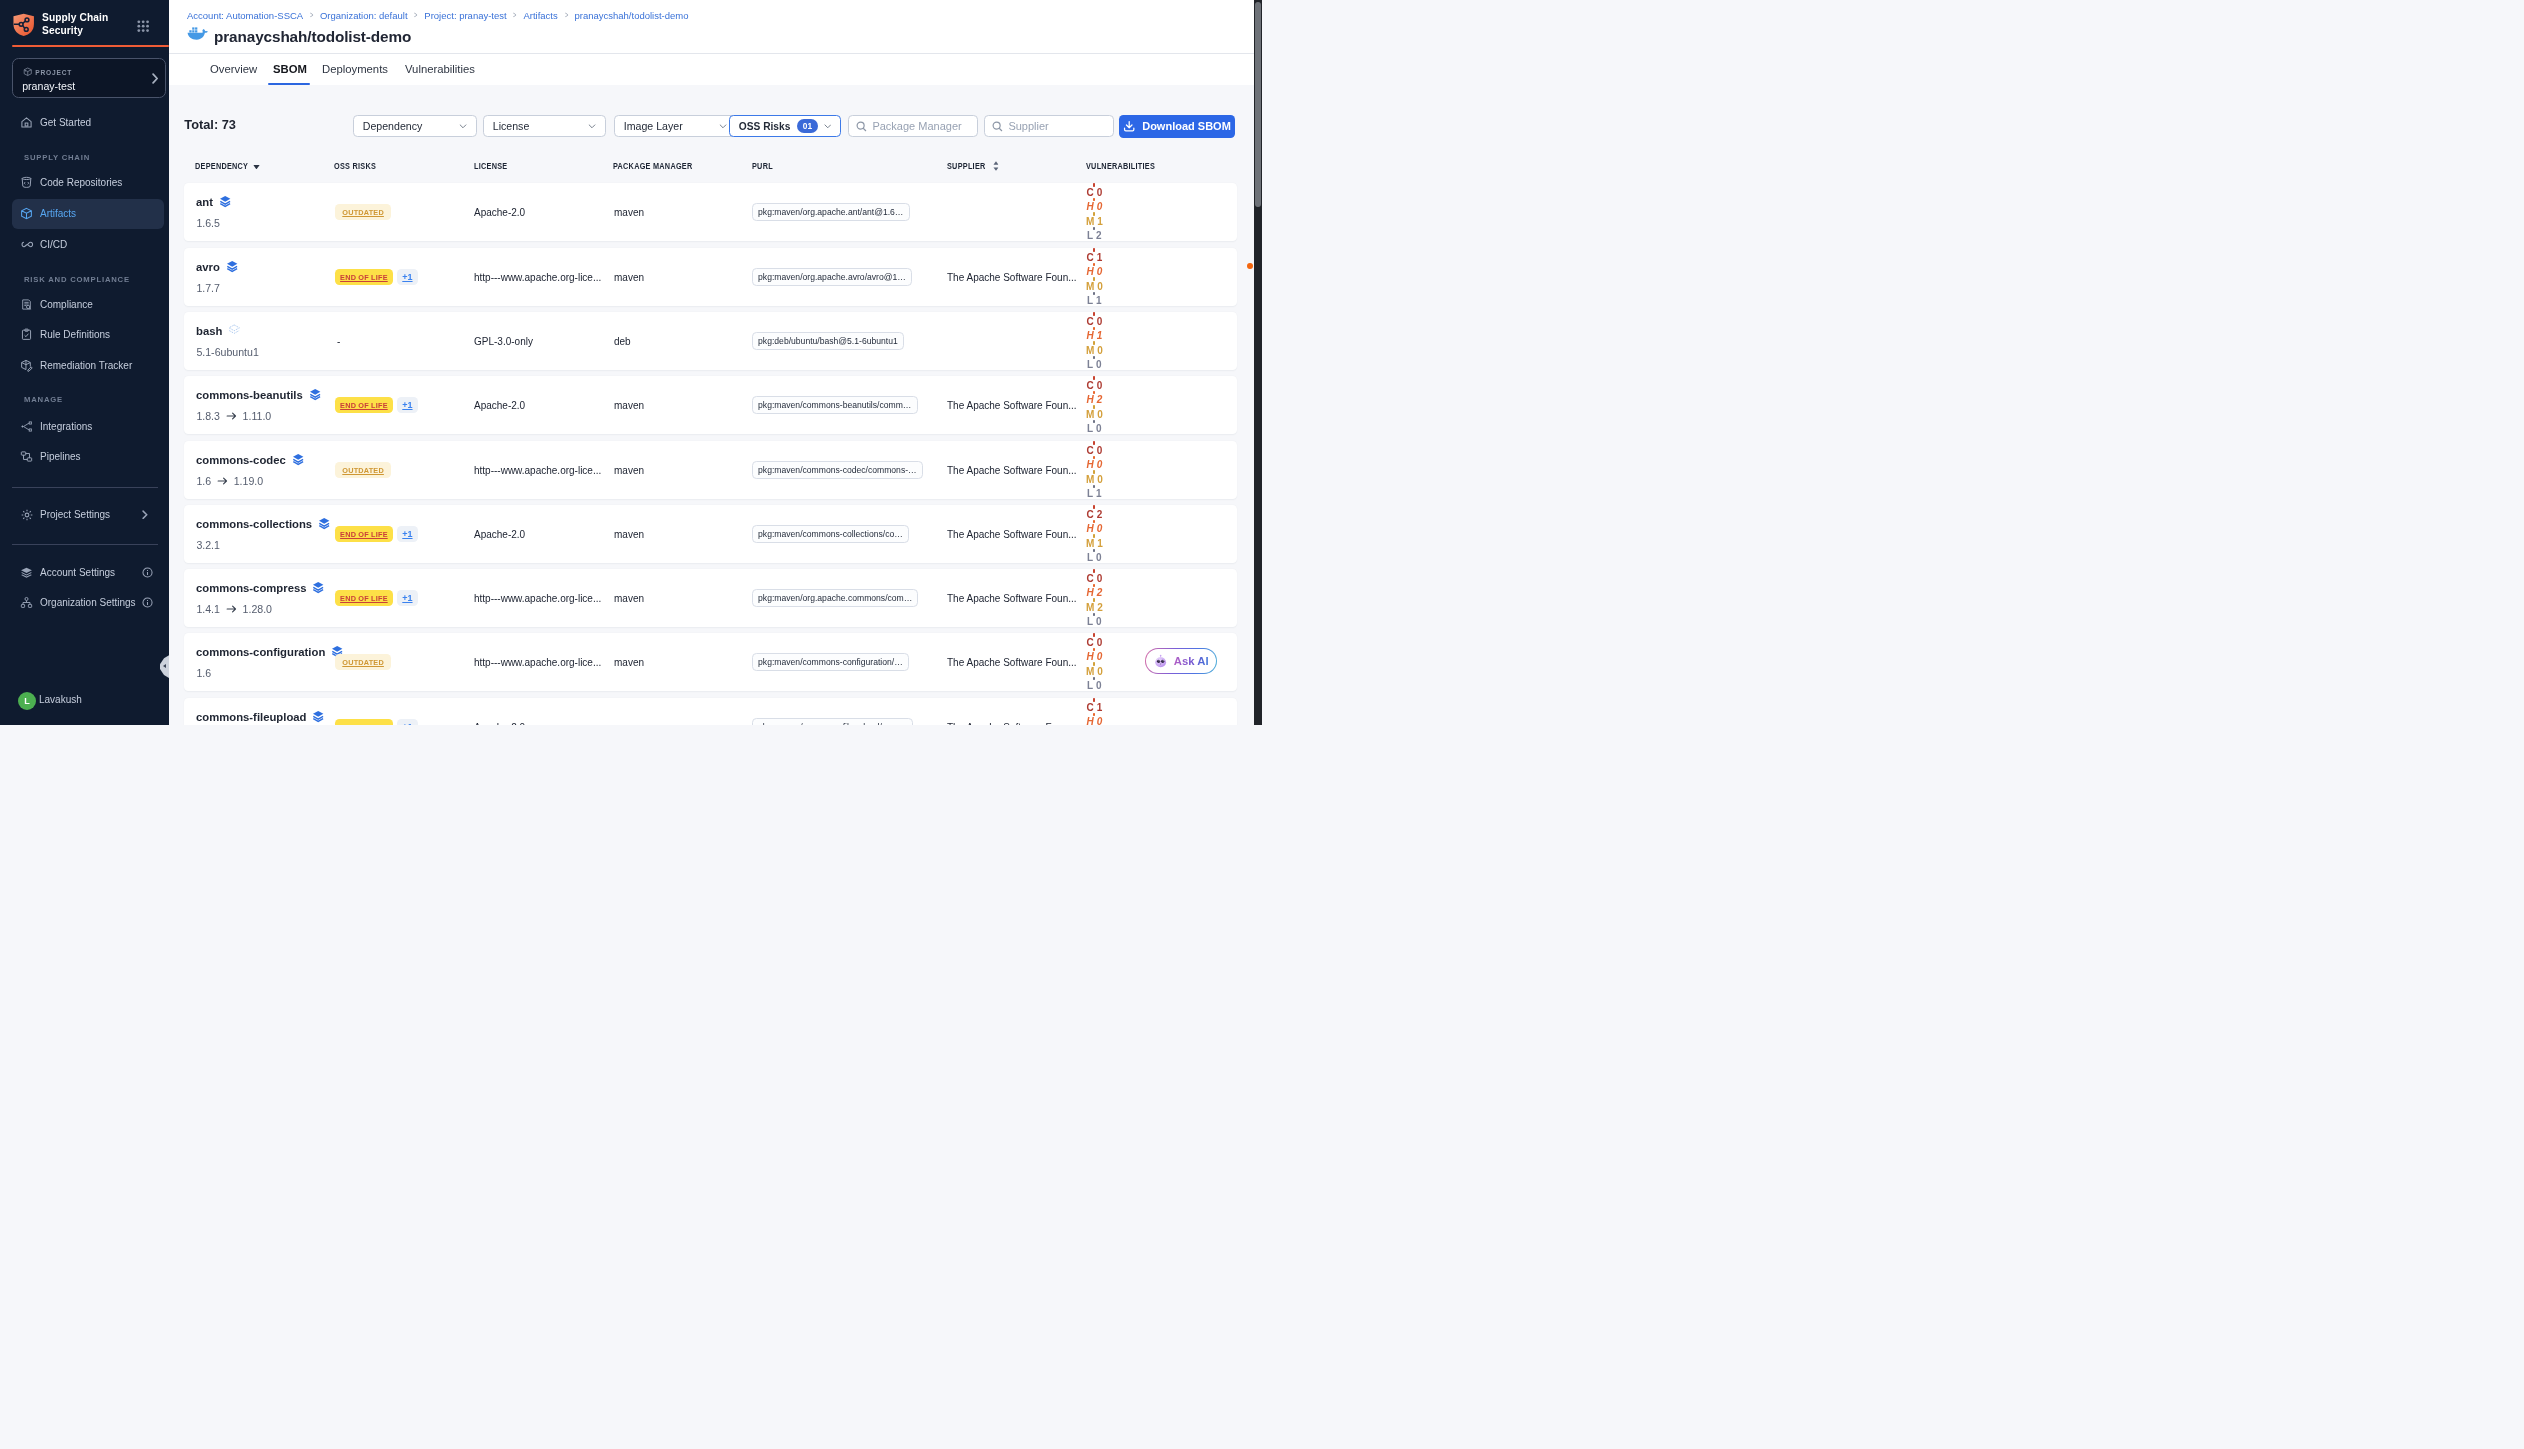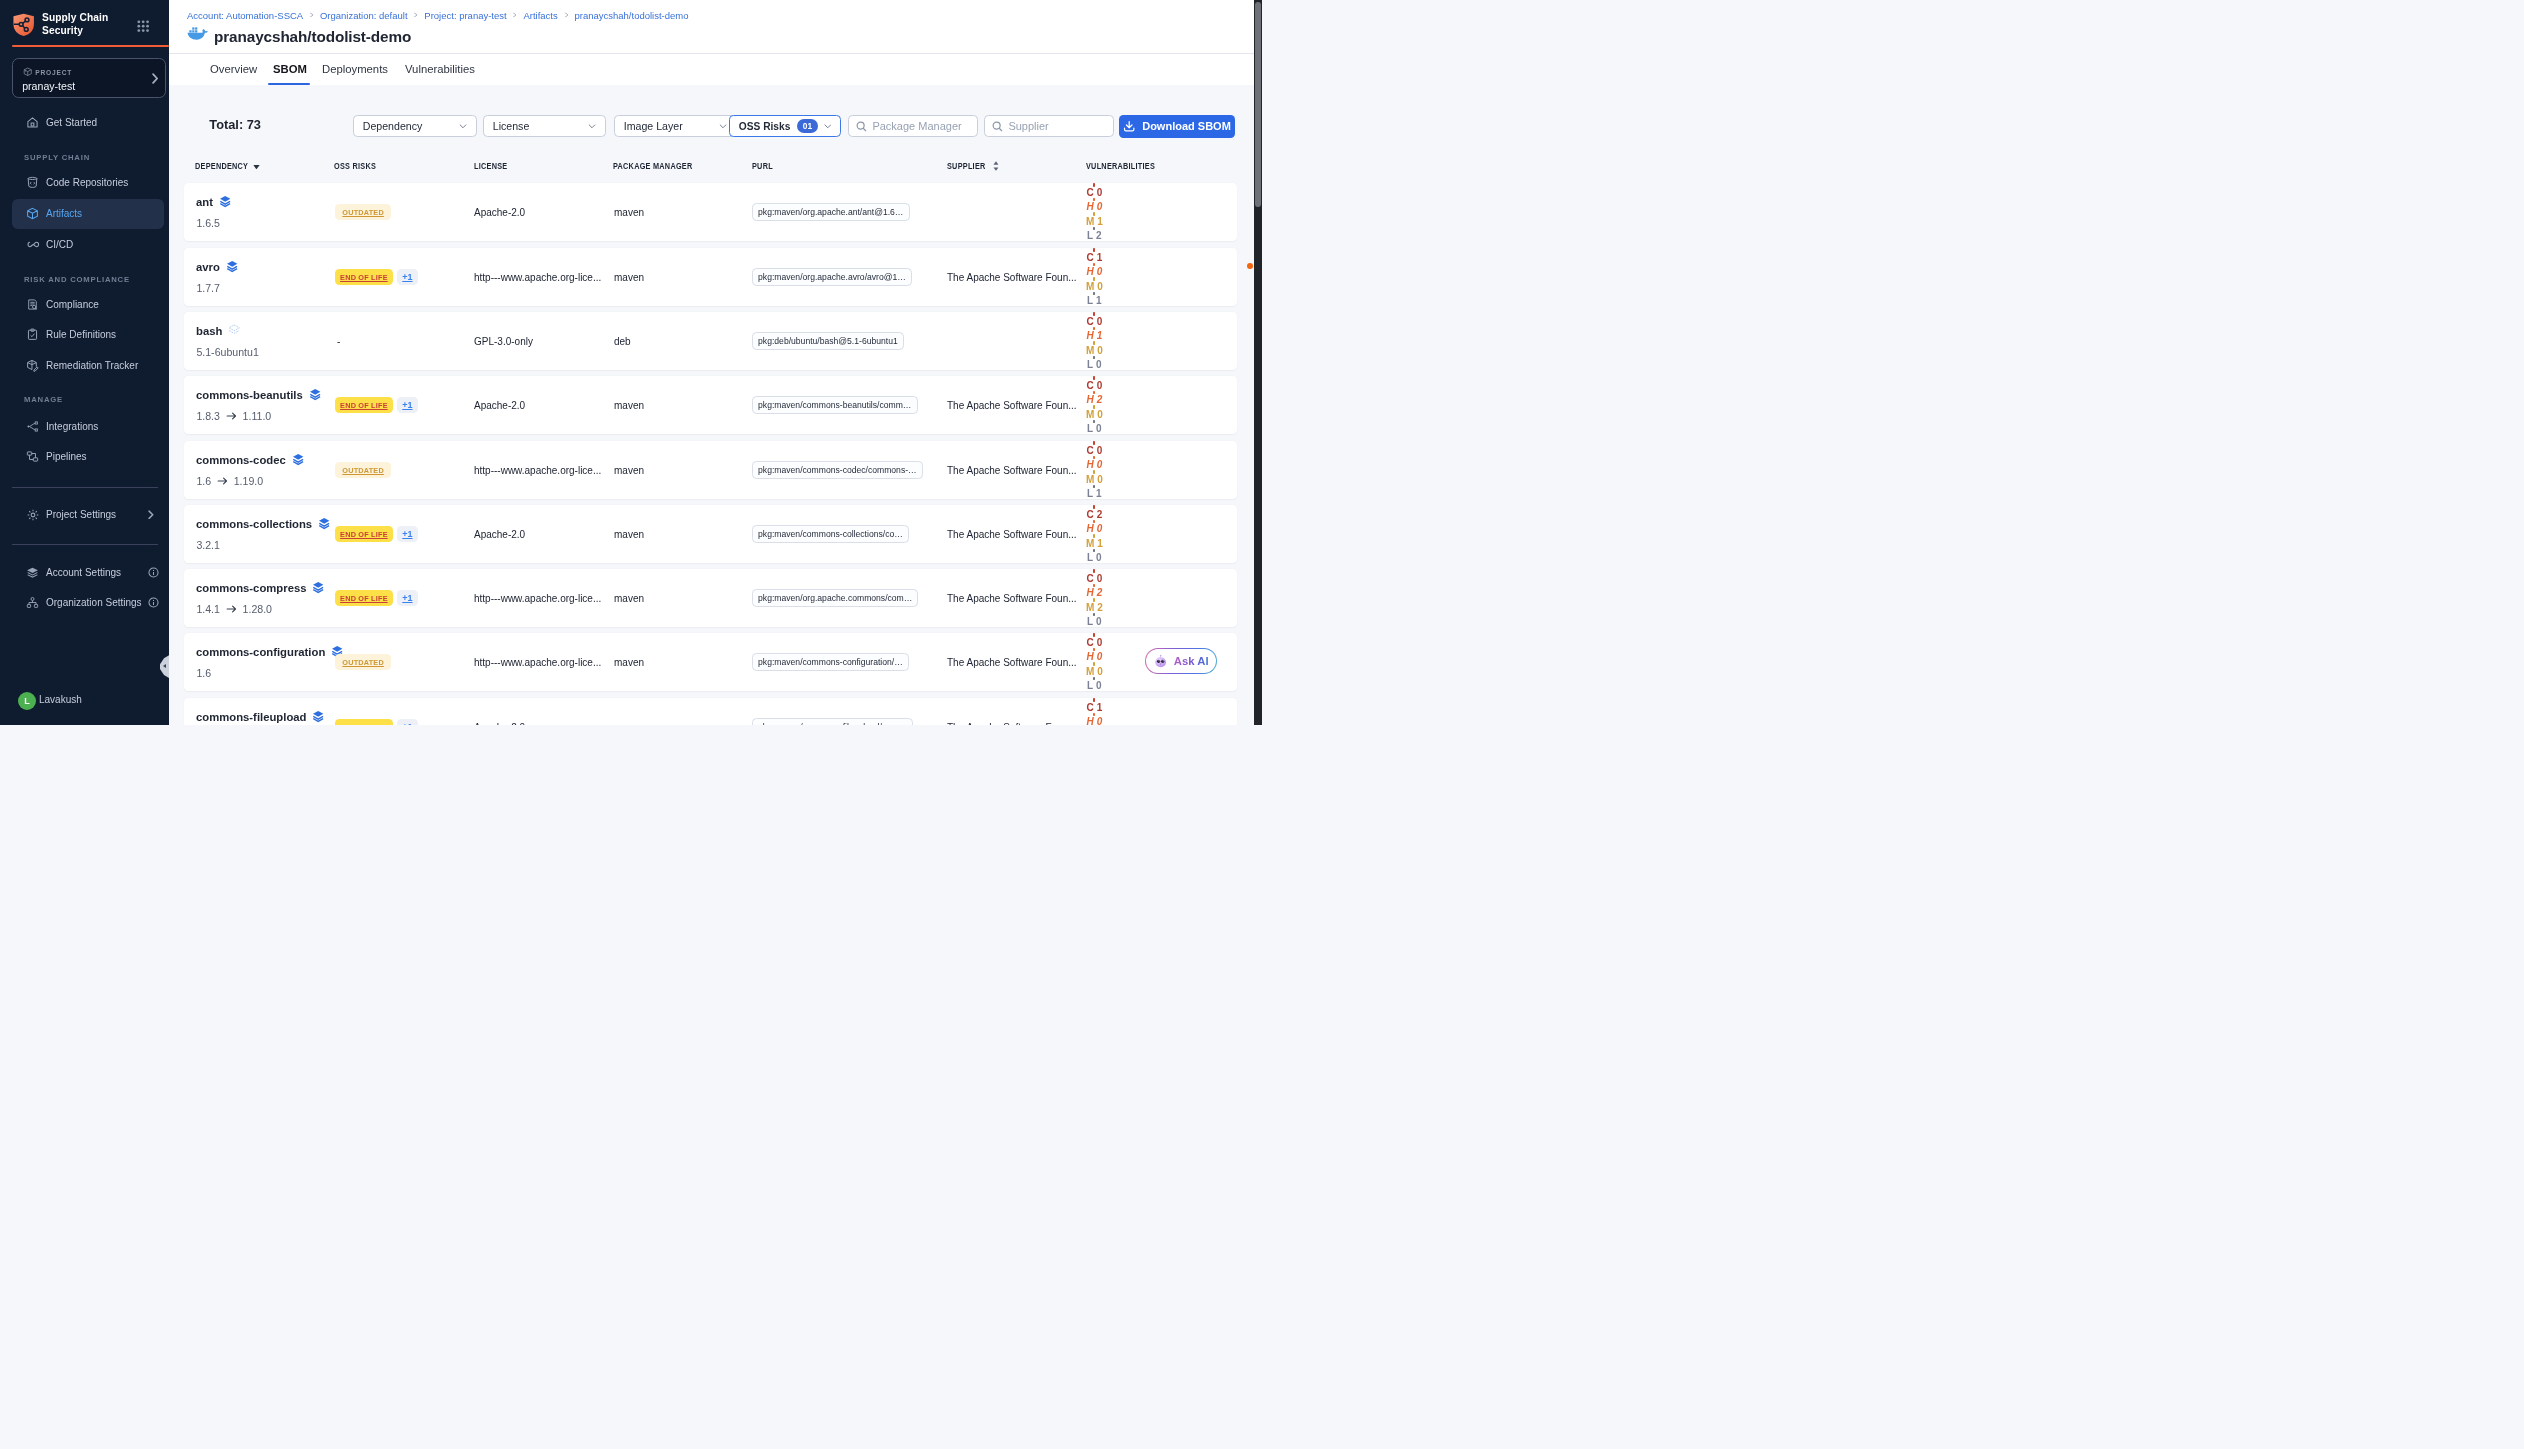--- a/index.html
+++ b/index.html
@@ -11,21 +11,21 @@
 .sb-logo { position:absolute; left:11.7px; top:13px; width:23.4px; height:23.4px; }
 .sb-title { position:absolute; left:42px; top:12.4px; color:#fff; font-size:10.2px; font-weight:bold; line-height:12.8px; letter-spacing:0.1px; }
 .sb-grid { position:absolute; left:137px; top:20px; }
 .sb-orange { position:absolute; left:11.7px; top:45px; width:157px; height:2.2px; background:#f05c36; border-radius:1.5px; }
 .proj-box { position:absolute; left:11.7px; top:58px; width:154px; height:40px; background:#0c1526; border:0.7px solid #49536a; border-radius:6.6px; }
 .proj-cube { position:absolute; left:10.2px; top:8px; }
 .proj-label { position:absolute; left:22.6px; top:9.5px; font-size:6.6px; font-weight:bold; letter-spacing:0.8px; color:#8b95a7; }
 .proj-name { position:absolute; left:9.5px; top:20.5px; font-size:10.6px; color:#f2f5fa; }
 .proj-chev { position:absolute; right:6.6px; top:14px; color:#aab3c2; font-size:11px; }
 
-.nav-item { position:absolute; left:8px; width:156px; height:31px; display:flex; align-items:center; }
+.nav-item { position:absolute; left:2px; width:156px; height:31px; display:flex; align-items:center; }
 .nav-item svg { position:absolute; left:18px; }
 .nav-item .txt { position:absolute; left:38px; font-size:10px; color:#c6cedd; }
 .nav-sec { position:absolute; left:24px; font-size:7.7px; font-weight:bold; letter-spacing:0.8px; color:#727e93; }
 .nav-hl { position:absolute; left:11.7px; top:199px; width:152px; height:30px; background:#223049; border-radius:5.8px; }
 .nav-div { position:absolute; left:11.7px; width:146px; height:0.7px; background:#39425a; }
 
 #sb-bottom { position:absolute; left:0; top:630px; width:169px; height:95px; background:#0f1b2f; border-top:1.5px solid #060b16; }
 .avatar { position:absolute; left:18px; top:692px; width:18px; height:18px; border-radius:50%; background:#4caf50; color:#fff; font-size:9px; font-weight:bold; display:flex; align-items:center; justify-content:center; }
 .collapse-tab { position:absolute; left:160px; top:655px; width:9.5px; height:23.4px; background:#ccd2dc; clip-path:polygon(100% 0,100% 100%,42% 86%,0 60%,0 40%,42% 14%); }
 .collapse-tab:after { content:""; position:absolute; left:2.9px; top:8.8px; border-top:2.9px solid transparent; border-bottom:2.9px solid transparent; border-right:3.7px solid #3a4356; }
@@ -36,21 +36,21 @@
 .crumbs { position:absolute; left:18px; top:9.5px; font-size:9.5px; color:#3a72d8; display:flex; gap:5.8px; align-items:center; }
 .crumb-sep { color:#9aa3b2; font-size:8.8px; transform:scaleX(.65); }
 .docker { position:absolute; left:17.5px; top:25.6px; }
 .title { position:absolute; left:45px; top:28px; font-size:15.3px; font-weight:bold; color:#212634; letter-spacing:-0.1px; }
 #tabs { position:absolute; left:0; top:54px; width:1085px; height:31px; background:#fff; }
 .tab { position:absolute; top:0; height:31px; line-height:30px; font-size:11.3px; color:#2e3542; }
 .tab.active { font-weight:bold; color:#14161c; }
 .tab-underline { position:absolute; left:99px; top:29px; width:42px; height:2.2px; background:#2b66e0; border-radius:1.5px; }
 
 
-.total { position:absolute; left:185px; top:117px; font-size:12.8px; font-weight:bold; color:#1d222e;margin-left:25px; }
+.total { position:absolute; left:185px; top:117px; font-size:12.8px; font-weight:bold; color:#1d222e; }
 .dd { position:absolute; top:115px; height:22px; background:#fff; border:0.7px solid #c8cfdb; border-radius:4.4px; font-size:10.6px; color:#242b38; display:flex; align-items:center; padding:0 8.8px; justify-content:space-between; white-space:nowrap; }
 .dd .chev { margin-left:5.8px; }
 .search { position:absolute; top:115px; height:22px; background:#fff; border:0.7px solid #c8cfdb; border-radius:4.4px; display:flex; align-items:center; padding:0 7.3px; gap:5.1px; font-size:11px; color:#98a2b3; }
 .oss { border:1.1px solid #3c79e8; font-size:10.2px; }
 .pill01 { background:#3b6ad8; color:#fff; font-size:8.4px; font-weight:bold; border-radius:7.3px; padding:1.8px 5.8px; margin-left:6.6px; }
 .dlbtn { position:absolute; left:1120px; top:115px; width:116px; height:22.6px; background:#2c67e6; border-radius:4.4px; color:#fff; font-size:11px; font-weight:bold; display:flex; align-items:center; justify-content:center; gap:6.6px; }
 
 
 .th { position:absolute; top:161px; font-size:8.4px; font-weight:bold; letter-spacing:0.3px; color:#1c2433; transform:scaleX(.87); transform-origin:0 50%; white-space:nowrap; }
 .card { position:absolute; left:184px; width:1053px; height:58px; background:#fff; border-radius:4.4px; box-shadow:0 0.7px 1.5px rgba(25,35,60,.05); }

